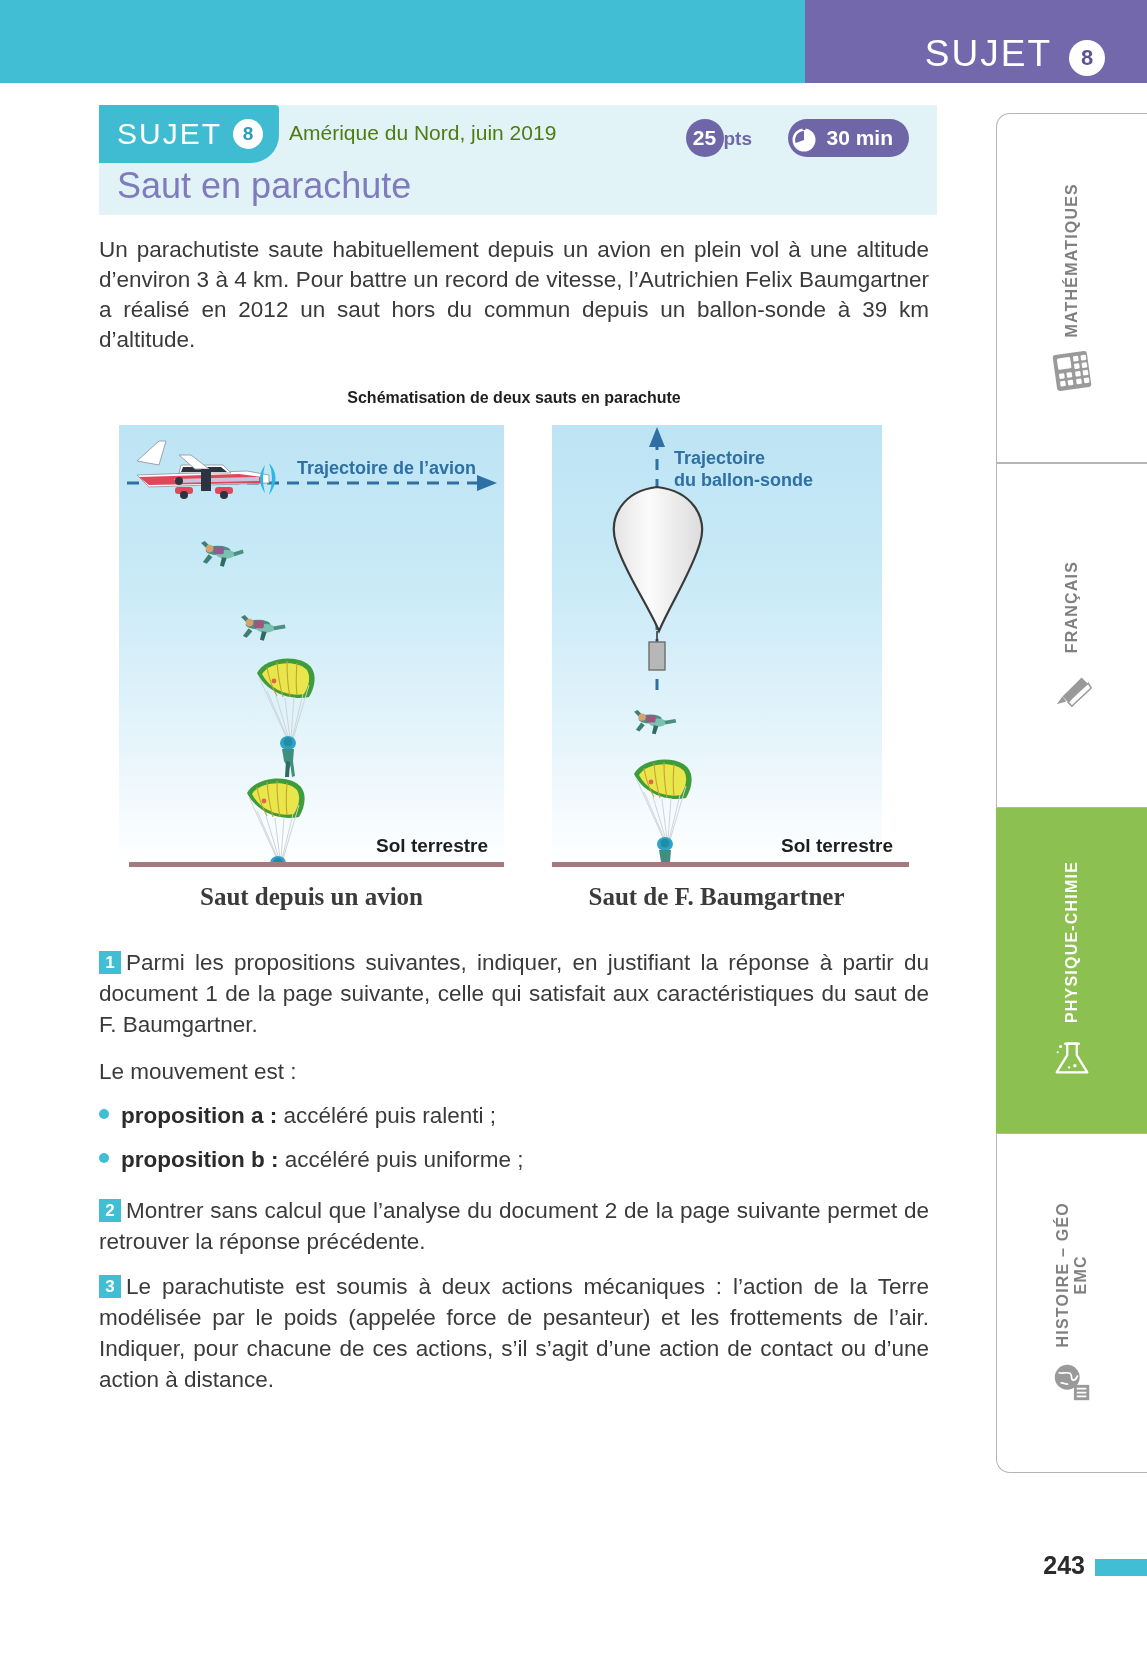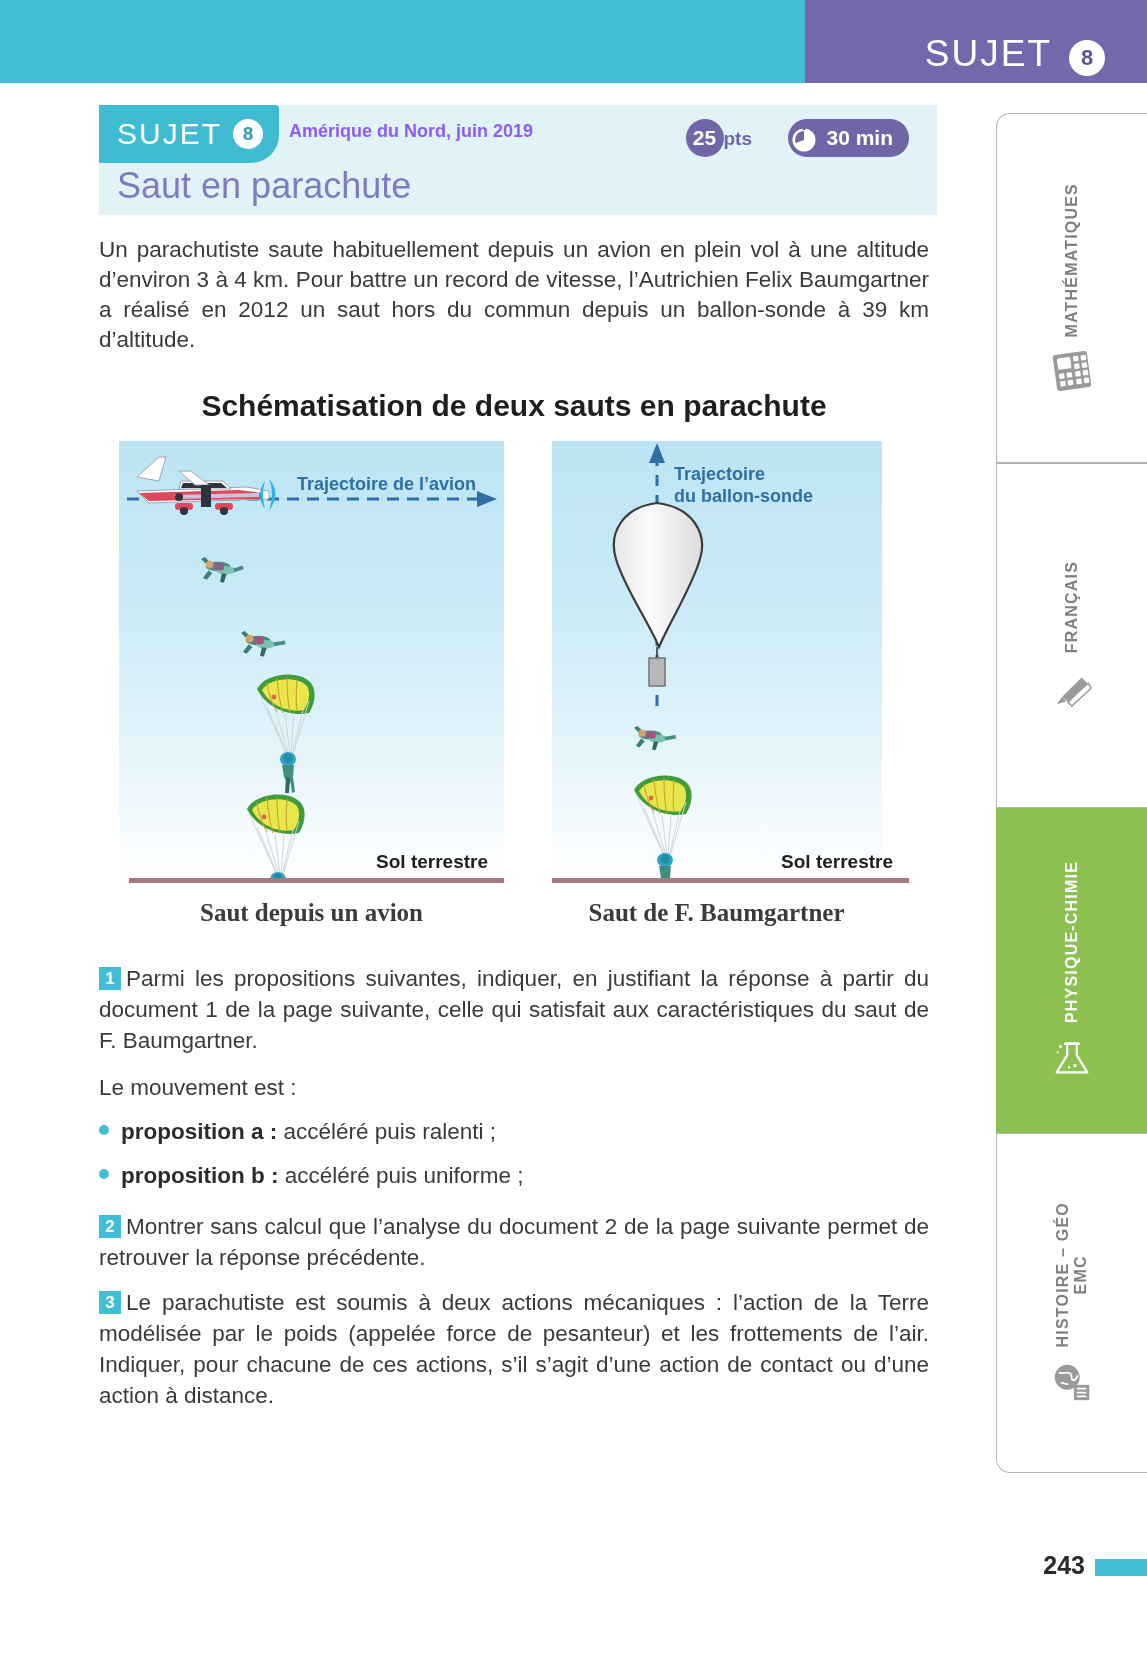--- a/index.html
+++ b/index.html
@@ -149,23 +149,23 @@
     color: #2b9cb5;
     font-size: 19px;
     font-weight: bold;
     text-align: center;
     line-height: 30px;
   }
   .ex-origin {
     position: absolute;
     top: 16px;
     left: 190px;
-    font-size: 18px;
-    font-weight: bold;
-    color: #8b5cf6;
+    font-size: 21px;
+    font-weight: normal;
+    color: #4d7c0f;
   }
   .ex-points {
     position: absolute;
     top: 14px;
     right: 185px;
     display: flex;
     align-items: baseline;
   }
   .pts-bubble {
     width: 38px;
@@ -226,21 +226,21 @@
     font-size: 22.5px;
     line-height: 30px;
     color: #3a3a3a;
     text-align: justify;
   }
 
   
   .fig-title {
     margin-top: 34px;
     text-align: center;
-    font-size: 30px;
+    font-size: 16px;
     font-weight: bold;
     color: #1e1e1e;
   }
   .fig-wrap {
     margin-top: 18px;
     display: flex;
     justify-content: center;
     gap: 20px;
   }
   .panel {

